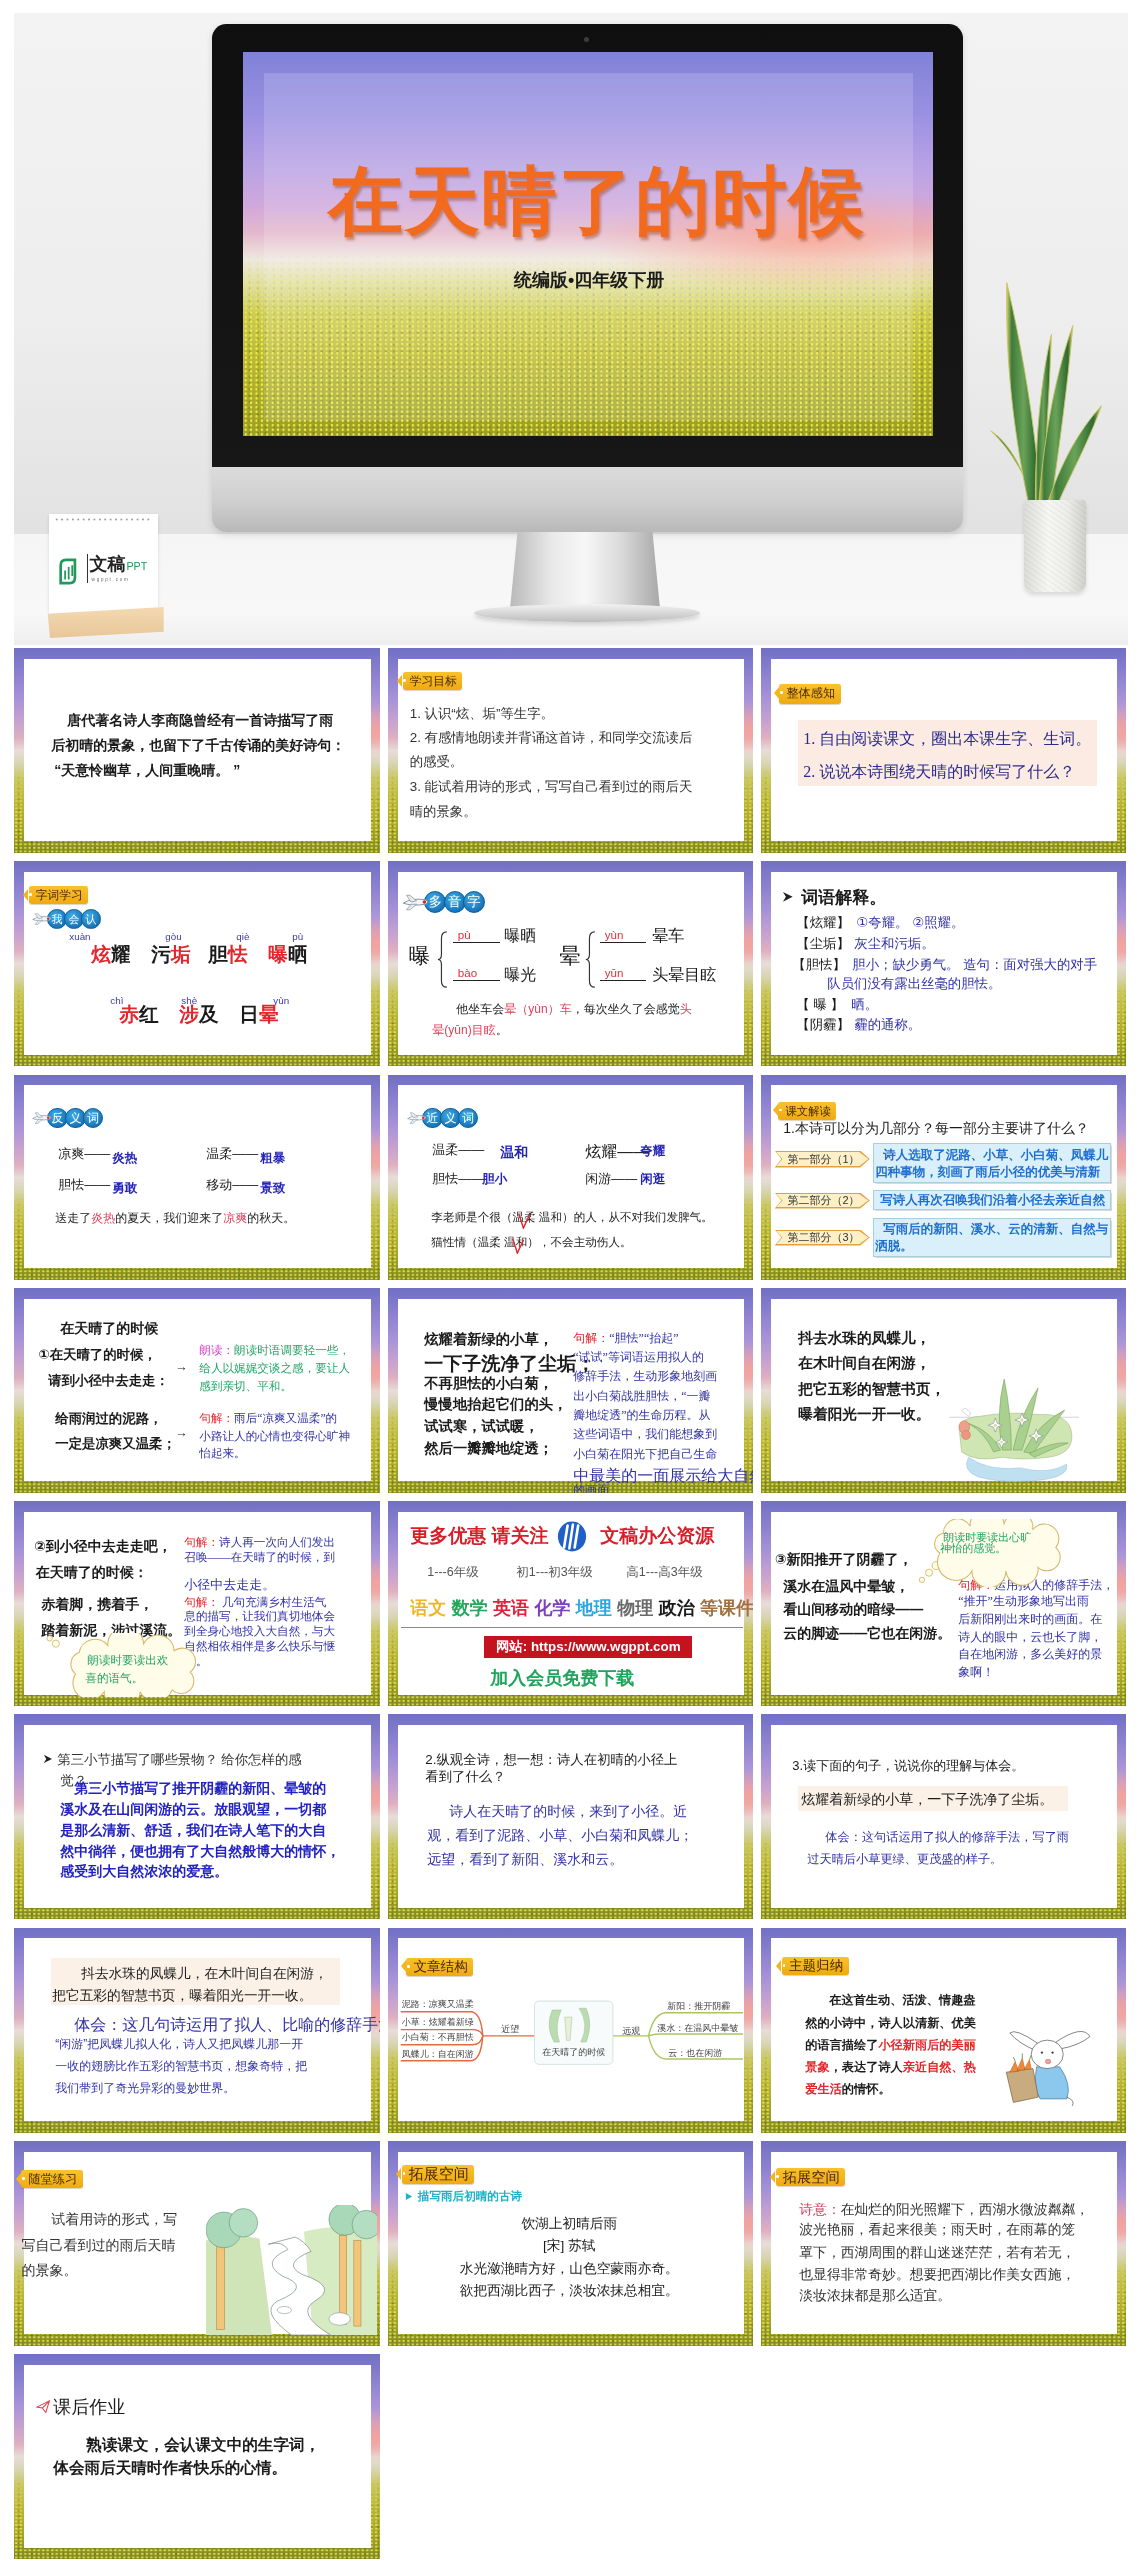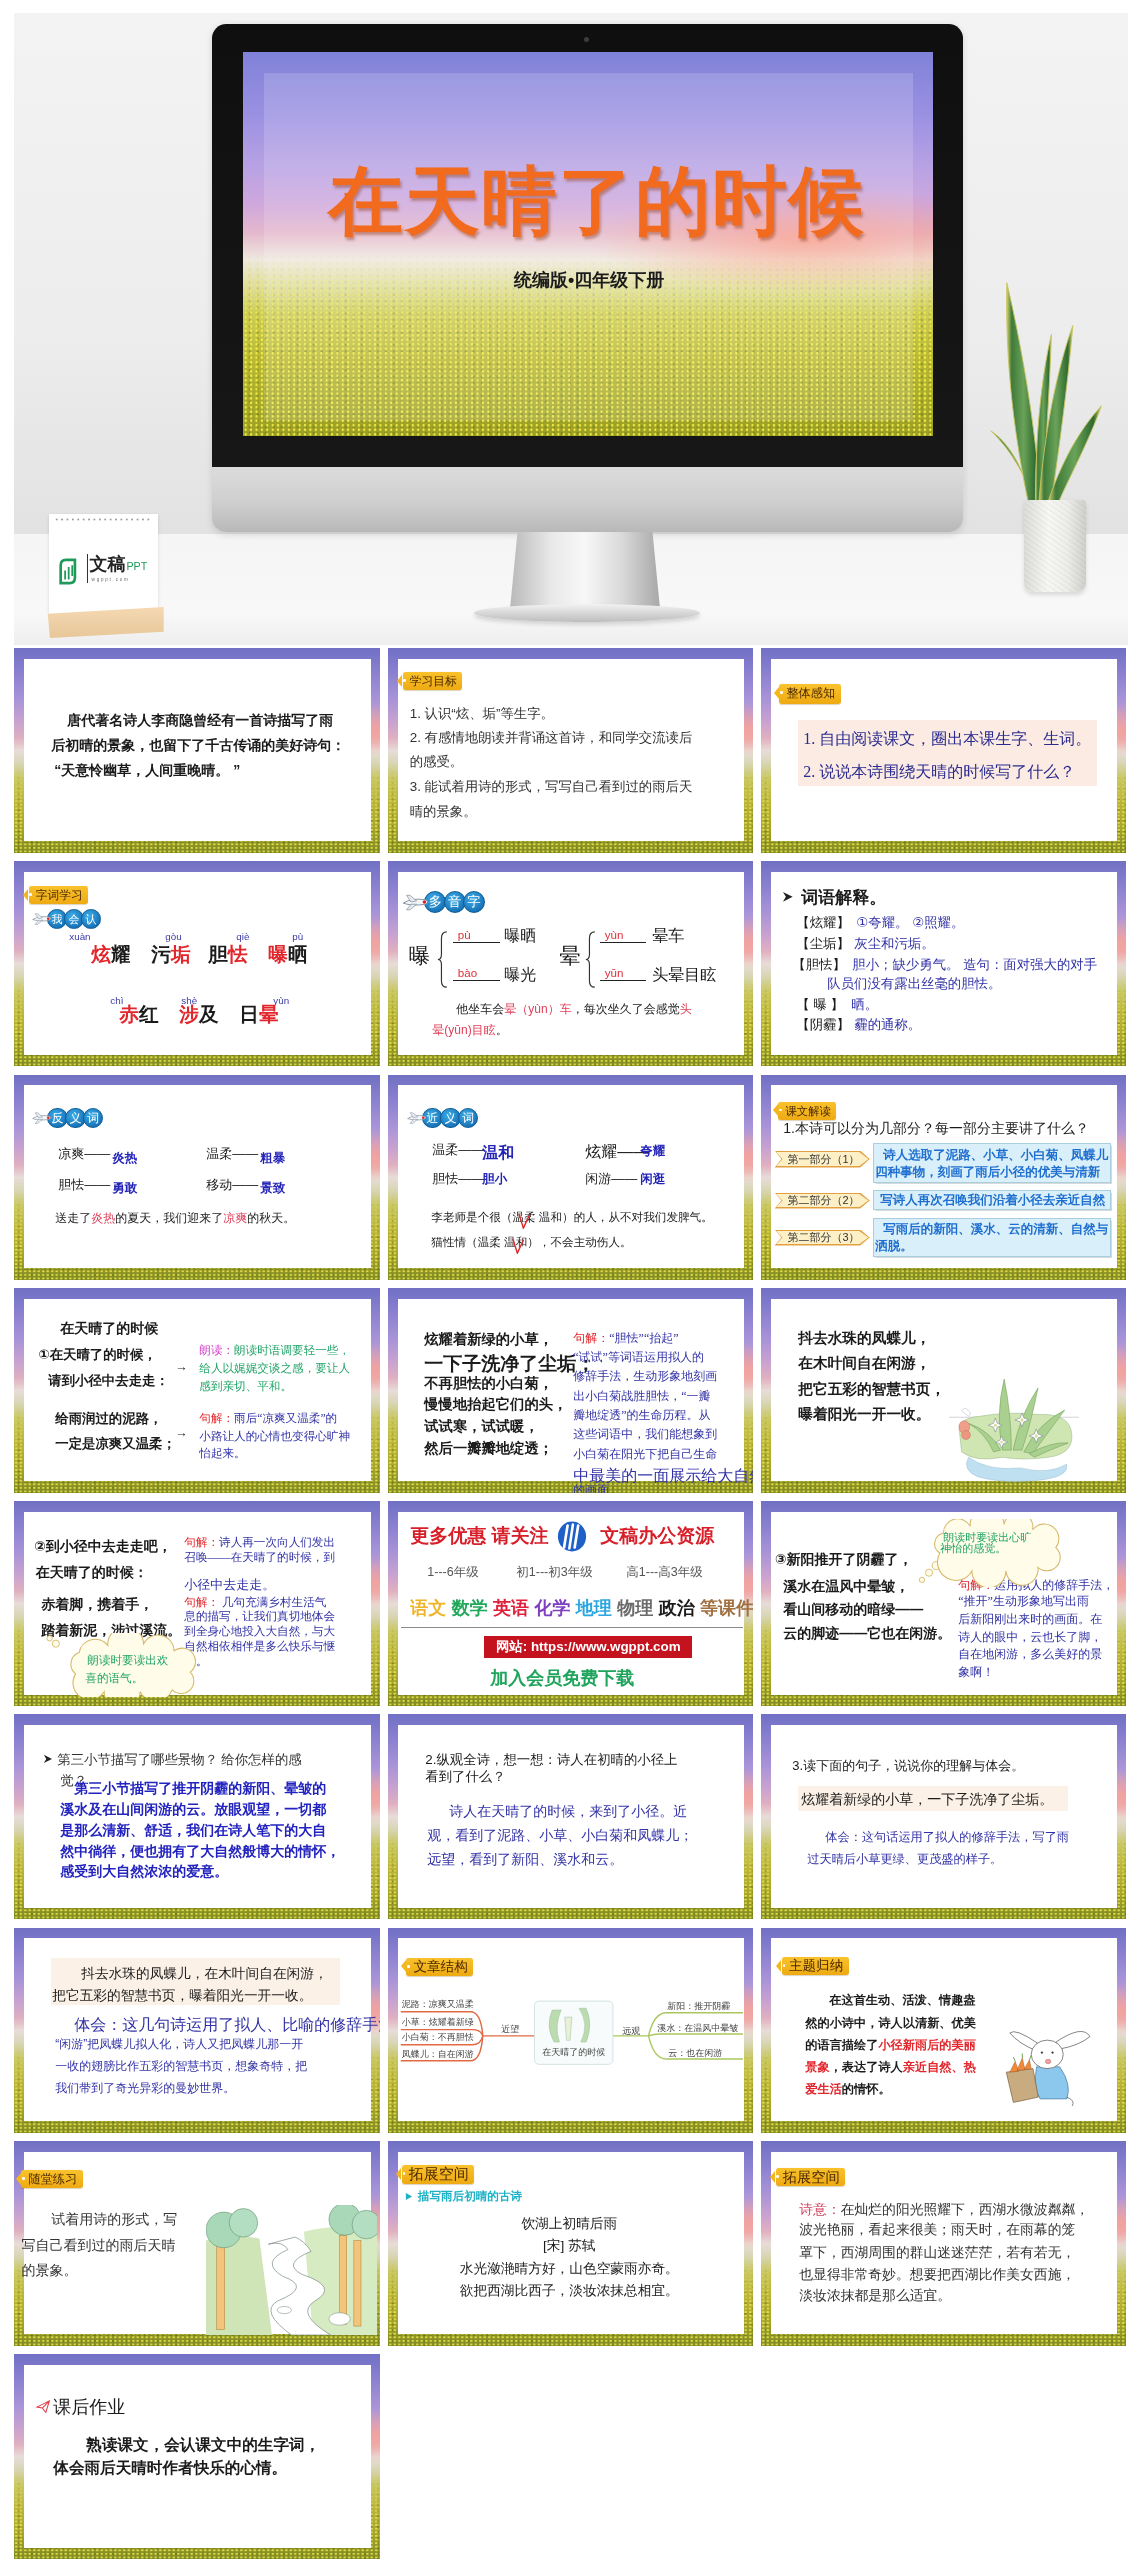--- a/index.html
+++ b/index.html
@@ -262,21 +262,21 @@
     <svg width="21.4" height="13.4" viewBox="0 0 26 16">
           <path d="M2 9 Q10 4 22 6 Q26 8 22 10 Q10 12 2 9 Z" fill="#f4f6f8" stroke="#7a8a9a" stroke-width=".8"></path>
           <path d="M9 8 L5 2 L8 2 L14 7 Z M9 10 L5 15 L8 15 L14 10 Z" fill="#e8ecf0" stroke="#7a8a9a" stroke-width=".6"></path>
           <circle cx="21" cy="8" r="1.6" fill="#d22"></circle>
         </svg>
     <span class="bubble" style="width:20.5px;height:20.5px;line-height:19px;font-size:12px">近</span>
     <span class="bubble" style="width:20.5px;height:20.5px;line-height:19px;font-size:12px">义</span>
     <span class="bubble" style="width:20.5px;height:20.5px;line-height:19px;font-size:12px">词</span>
   </div>
   <div class="t" style="left:44px;top:67px;font-size:13px">温柔——</div>
-  <div class="t b dblue" style="left:94px;top:68px;font-size:16px">温和</div>
+  <div class="t b dblue" style="left:112px;top:68px;font-size:14px">温和</div>
   <div class="t" style="left:197px;top:67px;font-size:16px">炫耀——</div>
   <div class="t b dblue" style="left:252px;top:68px;font-size:12.5px">夸耀</div>
   <div class="t" style="left:44px;top:96px;font-size:13px">胆怯——</div>
   <div class="t b dblue" style="left:94px;top:96px;font-size:12.5px">胆小</div>
   <div class="t" style="left:197px;top:96px;font-size:13px">闲游——</div>
   <div class="t b dblue" style="left:252px;top:96px;font-size:12.5px">闲逛</div>
   <div class="t" style="left:43px;top:134px;font-size:11.6px">李老师是个很（温柔 温和）的人，从不对我们发脾气。</div>
   <div class="t" style="left:43px;top:159px;font-size:11.6px">猫性情（温柔 温和），不会主动伤人。</div>
   <svg class="abs" style="left:130px;top:138px;z-index:4" width="12.5" height="16" viewBox="0 0 14 18">
         <polyline points="1,1 6,17 13,2" fill="none" stroke="#e0262a" stroke-width="1.6"></polyline>

